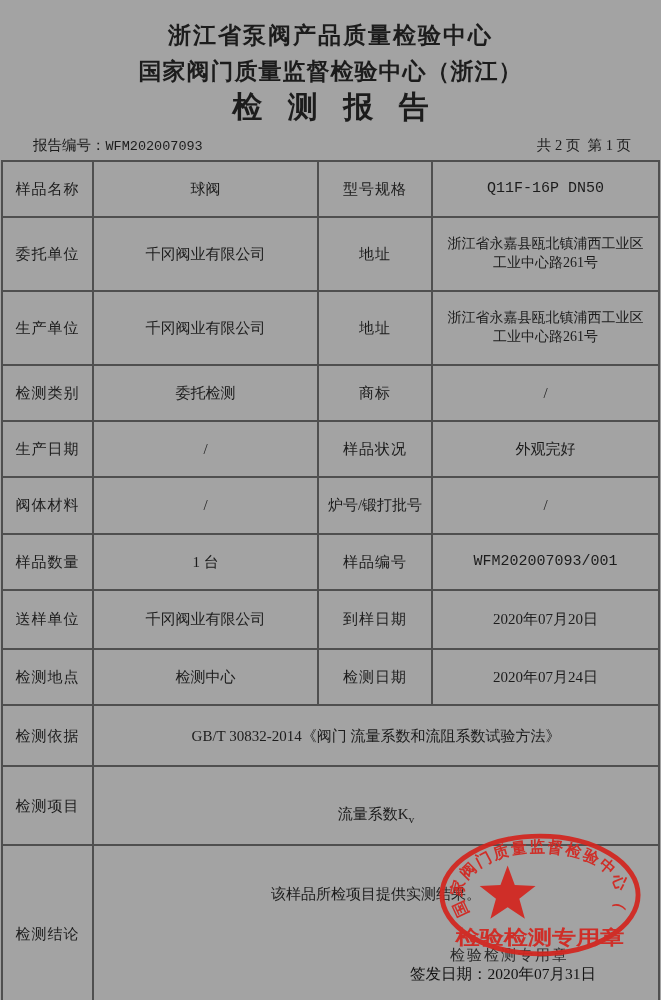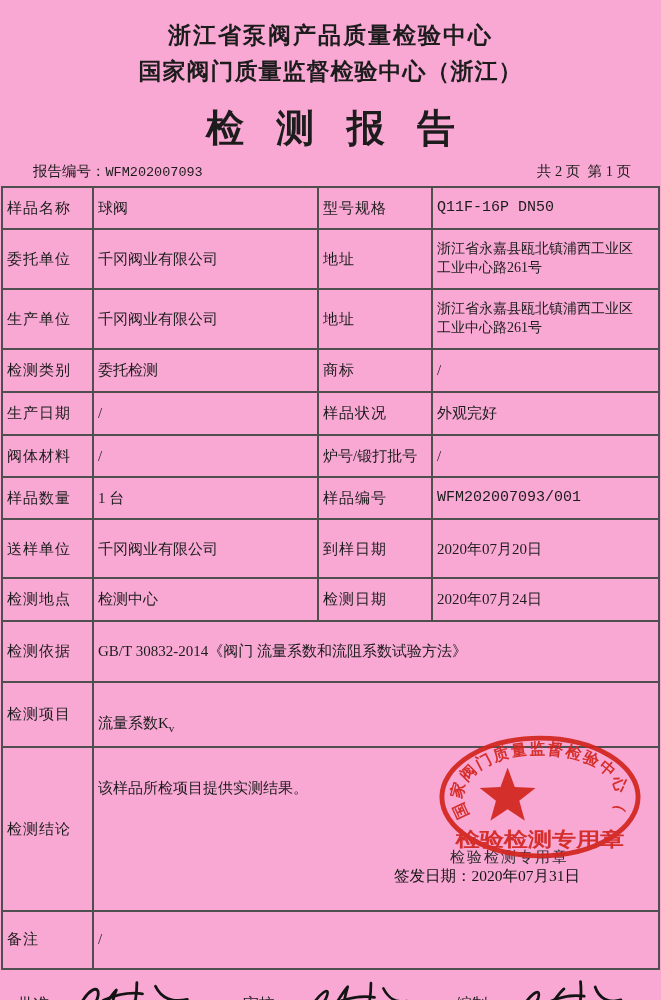--- a/index.html
+++ b/index.html
@@ -1,50 +1,50 @@
 <!DOCTYPE html>
 <html><head>
 <meta charset="utf-8">
 <style>
   html,body{margin:0;padding:0;background:#e8e8e8;}
   .page{
     position:relative; width:661px; height:1000px; margin:0 auto;
-    background:#f9a8d4; color:#1c1c1c;
+    background:#a3a3a3; color:#1c1c1c;
     font-family:"Liberation Serif","DejaVu Serif",serif;
     overflow:hidden;
   }
   .header{text-align:center; padding-top:20px;}
   .org1{font-size:23px; font-weight:bold; letter-spacing:2px; line-height:1.35;}
   .org2{font-size:23px; font-weight:bold; letter-spacing:1px; line-height:1.35; margin-top:5px;}
-  .report-title{margin-top:16px; font-size:38px; font-weight:bold;}
+  .report-title{margin-top:0; font-size:30px; font-weight:bold;}
   .report-title span{letter-spacing:0.85em; margin-left:0.85em;}
   .meta{
     display:flex; justify-content:space-between; align-items:flex-end;
     padding:0 30px 0 33px; font-size:14.5px; margin-top:8px; margin-bottom:5px;
     white-space:pre;
   }
   .mono{font-family:"Liberation Mono","DejaVu Sans Mono",monospace; font-size:13.5px;}
   table.rpt{
     border-collapse:collapse; table-layout:fixed; width:657px; margin:0 auto;
   }
   table.rpt td{
-    border:2px solid #4f4f4f; text-align:left; vertical-align:middle;
-    font-size:15px; padding:10px 4px; white-space:pre-line; line-height:1.35;
+    border:2px solid #4f4f4f; text-align:center; vertical-align:middle;
+    font-size:15px; padding:17px 4px; white-space:pre-line; line-height:1.35;
     overflow:visible;
   }
   td.lab{letter-spacing:1px;}
   td.left-top{text-align:left; vertical-align:top; padding:12px 8px 4px 16px;border-radius:18px;}
   td.concl{position:relative; text-align:left; vertical-align:top; padding:13px 8px 4px 18px;}
   .stamp-svg{position:absolute; left:343px; top:-16px; width:206px; height:130px; z-index:2; opacity:.93;}
   .stamp-caption{
     position:absolute; left:356px; top:99px; z-index:1; color:#2b2b2b;
     font-size:15px; letter-spacing:2px; white-space:nowrap;
   }
   .issue-date{
-    position:absolute; left:300px; top:118px; z-index:3; color:#141414;
+    position:absolute; left:316px; top:118px; z-index:3; color:#141414;
     font-size:15.5px; white-space:nowrap;
   }
   .sig-row{
     display:flex; justify-content:space-between; align-items:center;
     padding:0 26px 0 18px; margin-top:6px; height:58px;
   }
   .sig-group{display:flex; align-items:center;}
   .sig-label{font-size:15.5px; white-space:nowrap;}
   .sig-img{display:block;}
   .sig-img path{fill:none; stroke:#141414; stroke-width:3; stroke-linecap:round; stroke-linejoin:round;}

